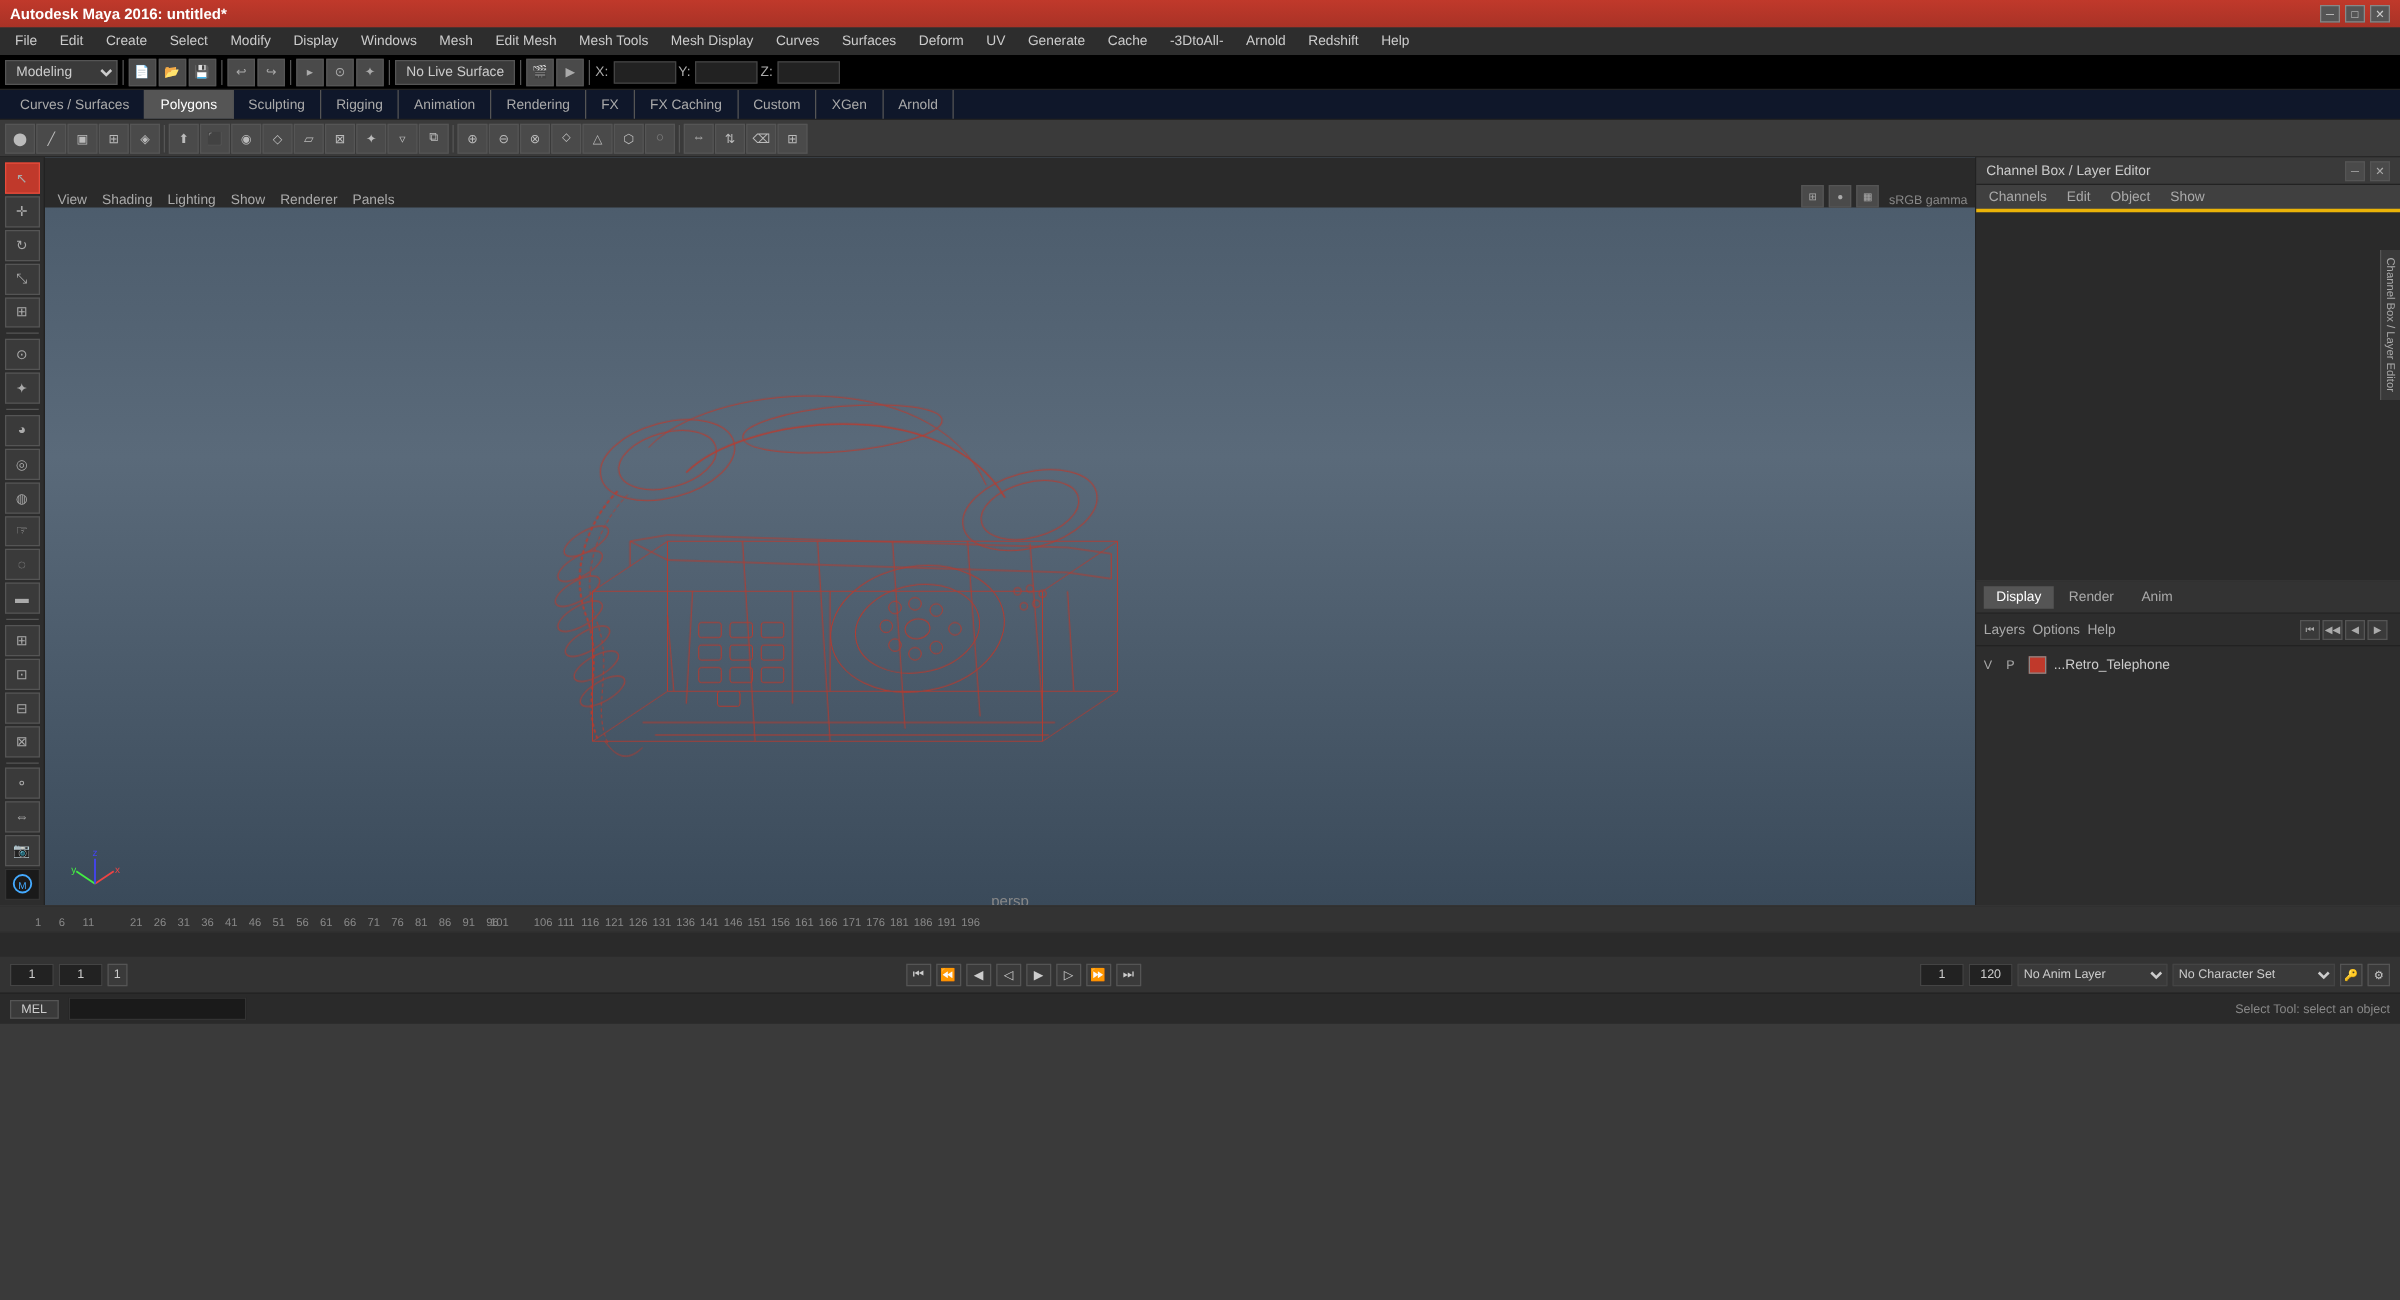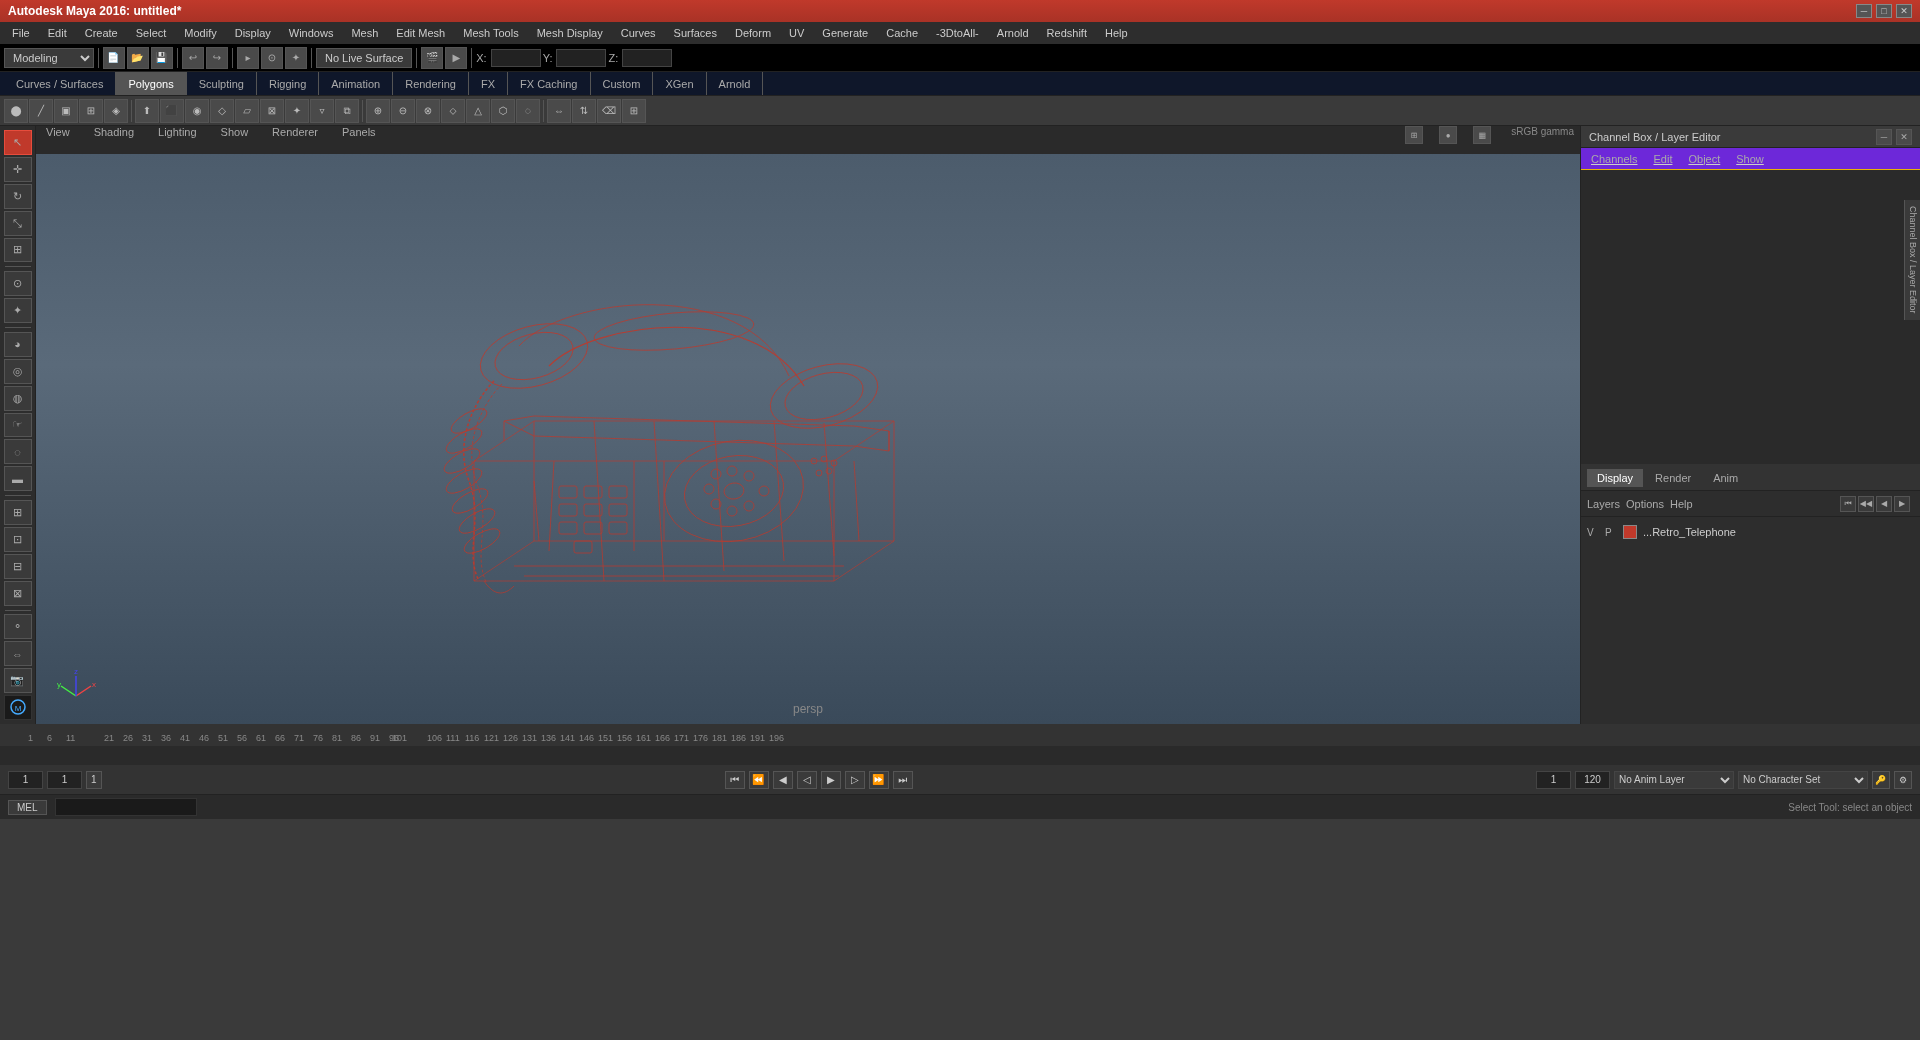--- a/index.html
+++ b/index.html
@@ -227,26 +227,26 @@
     #viewport {
       flex: 1;
       background: linear-gradient(to bottom, #4a5a6a 0%, #5a6a7a 40%, #3a4a5a 100%);
       position: relative;
       overflow: hidden;
     }
 
     
     #viewport-toolbar {
       width: 100%;
-      height: 28px;
+      height: 40px;
       background: #2a2a2a;
       display: flex;
-      align-items: flex-start;
+      align-items: flex-end;
       padding: 0 6px;
-      gap: 16px;
+      gap: 4px;
       font-size: 11px;
     }
     .vp-menu-item {
       color: #aaa;
       cursor: pointer;
       padding: 0 4px;
     }
 
     
     #viewport-canvas {
@@ -293,27 +293,26 @@
       align-items: center;
       justify-content: space-between;
       padding: 0 8px;
       font-size: 11px;
       color: #ccc;
       border-bottom: 1px solid #222;
     }
     .channel-box-title { font-size: 11px; color: #ccc; }
     #channel-box-tabs {
       height: 22px;
-      background: #6d28d9;
+      background: #404040;
       display: flex;
       align-items: center;
       padding: 0 6px;
       gap: 8px;
-      border-bottom: 1px solid #eab308;
-      text-decoration: underline;
+      border-bottom: 3px solid #eab308;
     }
     .cb-tab {
       font-size: 11px;
       color: #aaa;
       cursor: pointer;
       padding: 2px 4px;
     }
     #channel-box-content {
       flex: 1;
       background: #2a2a2a;

